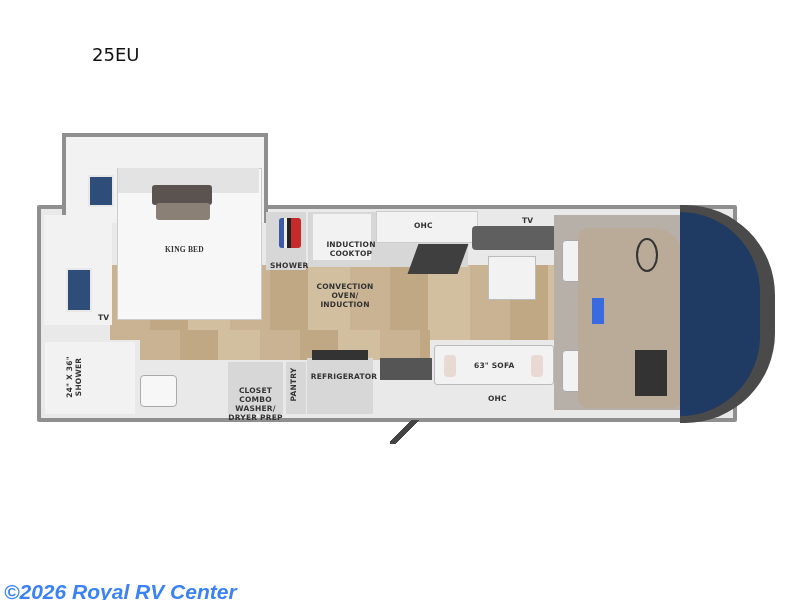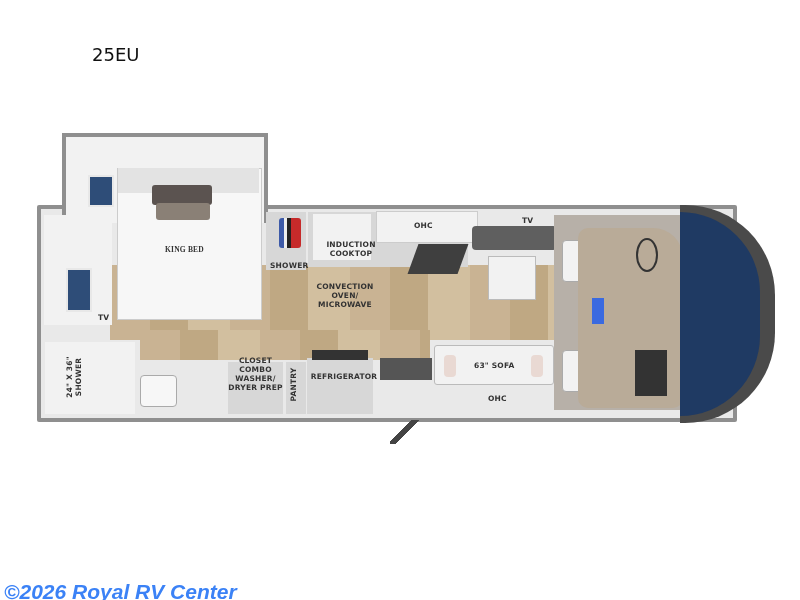--- a/index.html
+++ b/index.html
@@ -46,21 +46,21 @@
   <div class="abs grey" style="left:266px;top:212px;width:40px;height:58px;"></div>
   <div class="abs" style="left:279px;top:218px;width:22px;height:30px;background:linear-gradient(90deg,#3d5aa8 0 25%,#eee 25% 35%,#222 35% 55%,#c62a2a 55% 100%);border-radius:3px;"></div>
   <div class="lbl" style="left:270px;top:261px;">SHOWER</div>
 
   <div class="abs grey" style="left:308px;top:212px;width:160px;height:55px;"></div>
   <div class="abs white" style="left:313px;top:214px;width:58px;height:46px;"></div>
   <div class="lbl" style="left:318px;top:240px;width:50px;margin-left:8px;">INDUCTION COOKTOP</div>
   <div class="abs white" style="left:376px;top:211px;width:100px;height:30px;border:1px solid #ccc;"></div>
   <div class="lbl" style="left:414px;top:221px;">OHC</div>
   <div class="abs" style="left:413px;top:244px;width:50px;height:30px;background:#3f3f3f;transform:skewX(-20deg);"></div>
-  <div class="lbl" style="left:316px;top:282px;width:58px;">CONVECTION OVEN/ MICROWAVE</div>
+  <div class="lbl" style="left:316px;top:282px;width:58px;">CONVECTION OVEN/ INDUCTION</div>
 
   <div class="abs" style="left:472px;top:226px;width:85px;height:24px;background:#5f5f5f;border-radius:4px;"></div>
   <div class="abs white" style="left:488px;top:256px;width:46px;height:42px;border:1px solid #bbb;"></div>
   <div class="lbl" style="left:522px;top:216px;">TV</div>
 
   <div class="abs carpet" style="left:554px;top:215px;width:170px;height:195px;"></div>
   <div class="abs white" style="left:562px;top:240px;width:44px;height:40px;border-radius:4px;border:1px solid #aaa;"></div>
   <div class="abs white" style="left:562px;top:350px;width:44px;height:40px;border-radius:4px;border:1px solid #aaa;"></div>
   <div class="abs" style="left:578px;top:228px;width:105px;height:180px;background:#b9ab98;border-radius:10px 30px 10px 10px;"></div>
   <div class="abs" style="left:636px;top:238px;width:18px;height:30px;border:2px solid #333;border-radius:50%;"></div>
@@ -73,21 +73,21 @@
   <div class="lbl" style="left:474px;top:361px;">63" SOFA</div>
   <div class="abs" style="left:444px;top:355px;width:12px;height:22px;background:#e9d9d3;border-radius:4px;"></div>
   <div class="abs" style="left:531px;top:355px;width:12px;height:22px;background:#e9d9d3;border-radius:4px;"></div>
   <div class="lbl" style="left:488px;top:394px;">OHC</div>
 
   <div class="abs white" style="left:45px;top:342px;width:90px;height:72px;"></div>
   <div class="lbl" style="left:44px;top:368px;width:60px;transform:rotate(-90deg);">24" X 36" SHOWER</div>
   <div class="abs" style="left:140px;top:375px;width:35px;height:30px;background:#f7f7f7;border:1px solid #aaa;border-radius:4px;"></div>
 
   <div class="abs grey" style="left:228px;top:362px;width:55px;height:52px;"></div>
-  <div class="lbl" style="left:228px;top:356px;width:55px;">CLOSET COMBO WASHER/ DRYER PREP</div>
+  <div class="lbl" style="left:228px;top:386px;width:55px;">CLOSET COMBO WASHER/ DRYER PREP</div>
   <div class="abs grey" style="left:286px;top:362px;width:20px;height:52px;"></div>
   <div class="lbl" style="left:276px;top:380px;transform:rotate(-90deg);">PANTRY</div>
   <div class="abs grey" style="left:307px;top:358px;width:66px;height:56px;"></div>
   <div class="abs" style="left:312px;top:350px;width:56px;height:10px;background:#333;"></div>
   <div class="lbl" style="left:307px;top:372px;width:74px;">REFRIGERATOR</div>
   <div class="abs" style="left:380px;top:358px;width:52px;height:22px;background:#555;"></div>
 
   <div class="abs" style="left:390px;top:420px;width:30px;height:24px;background:linear-gradient(135deg,transparent 40%,#444 40% 55%,transparent 55%);"></div>
 </div>
 

